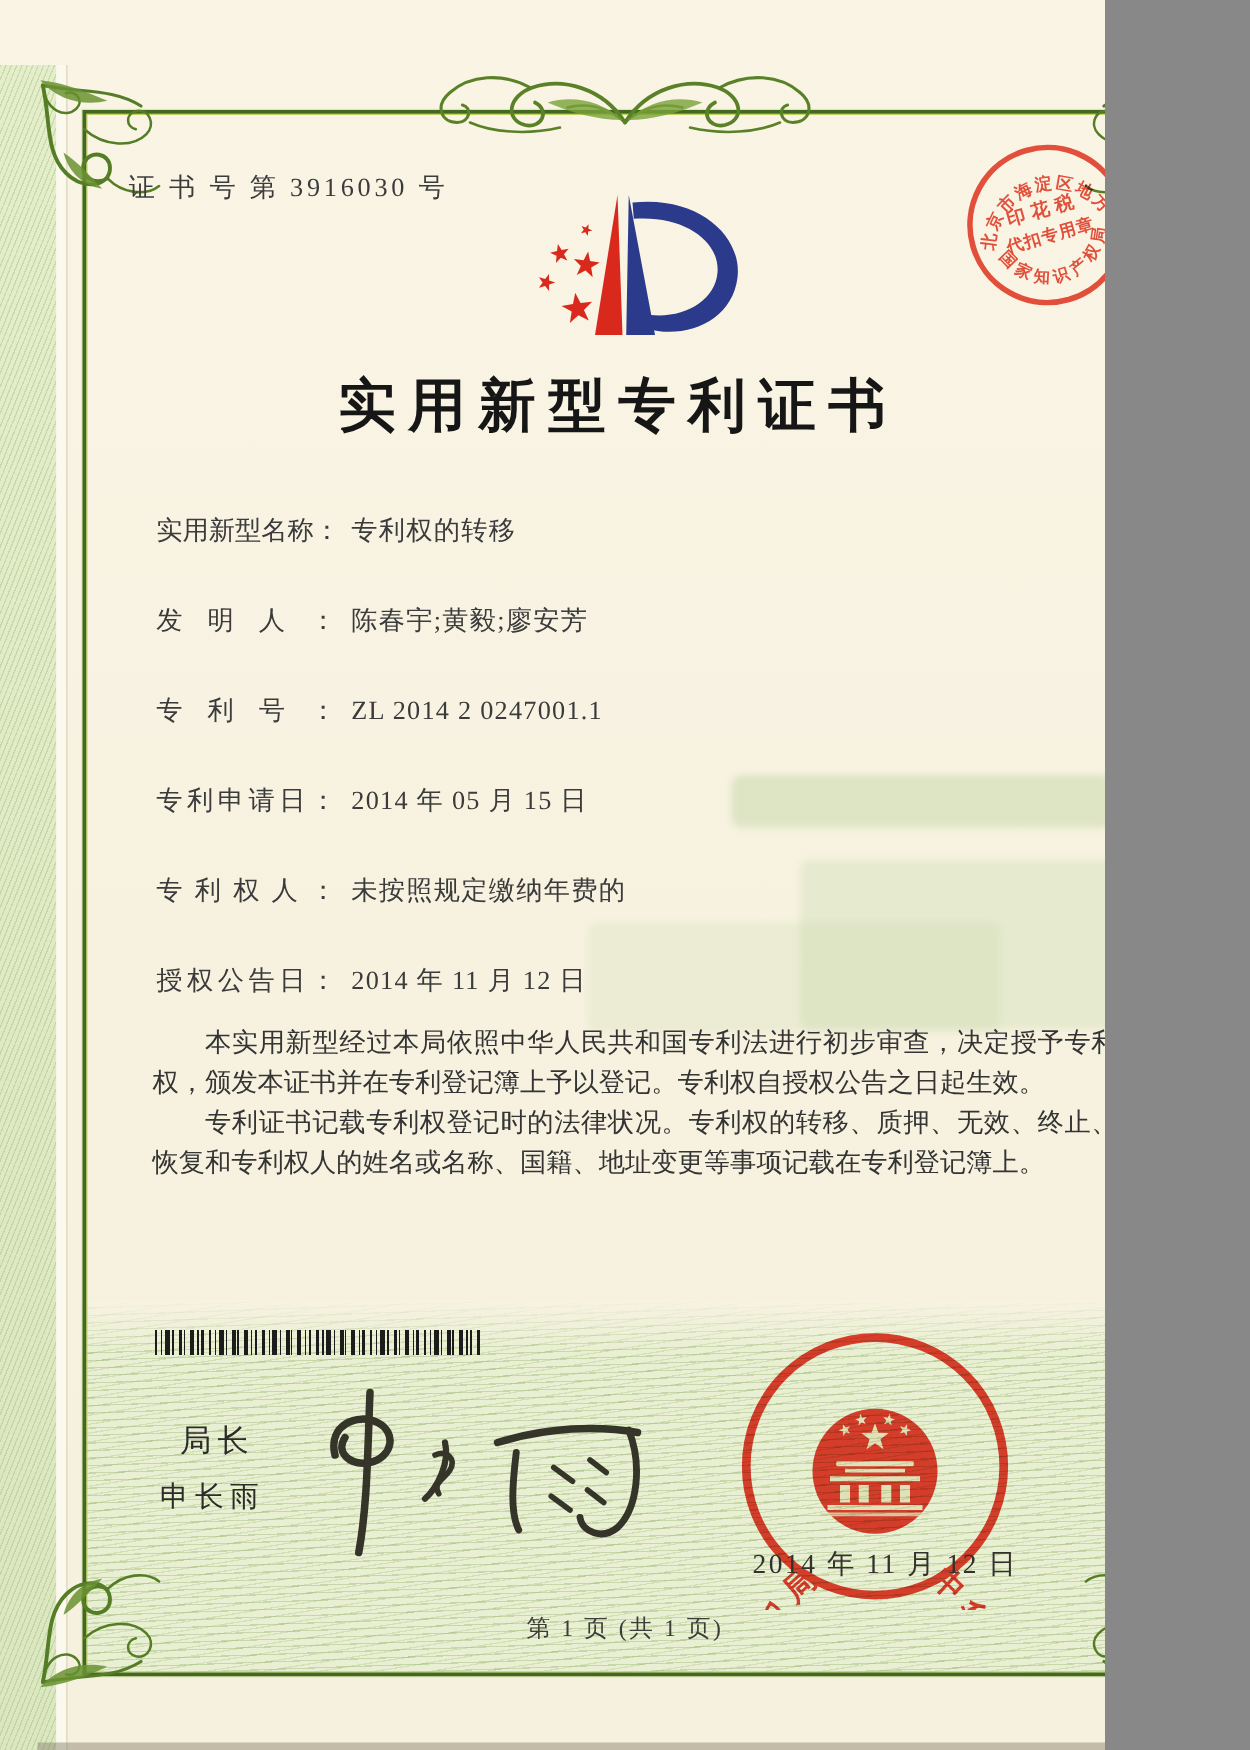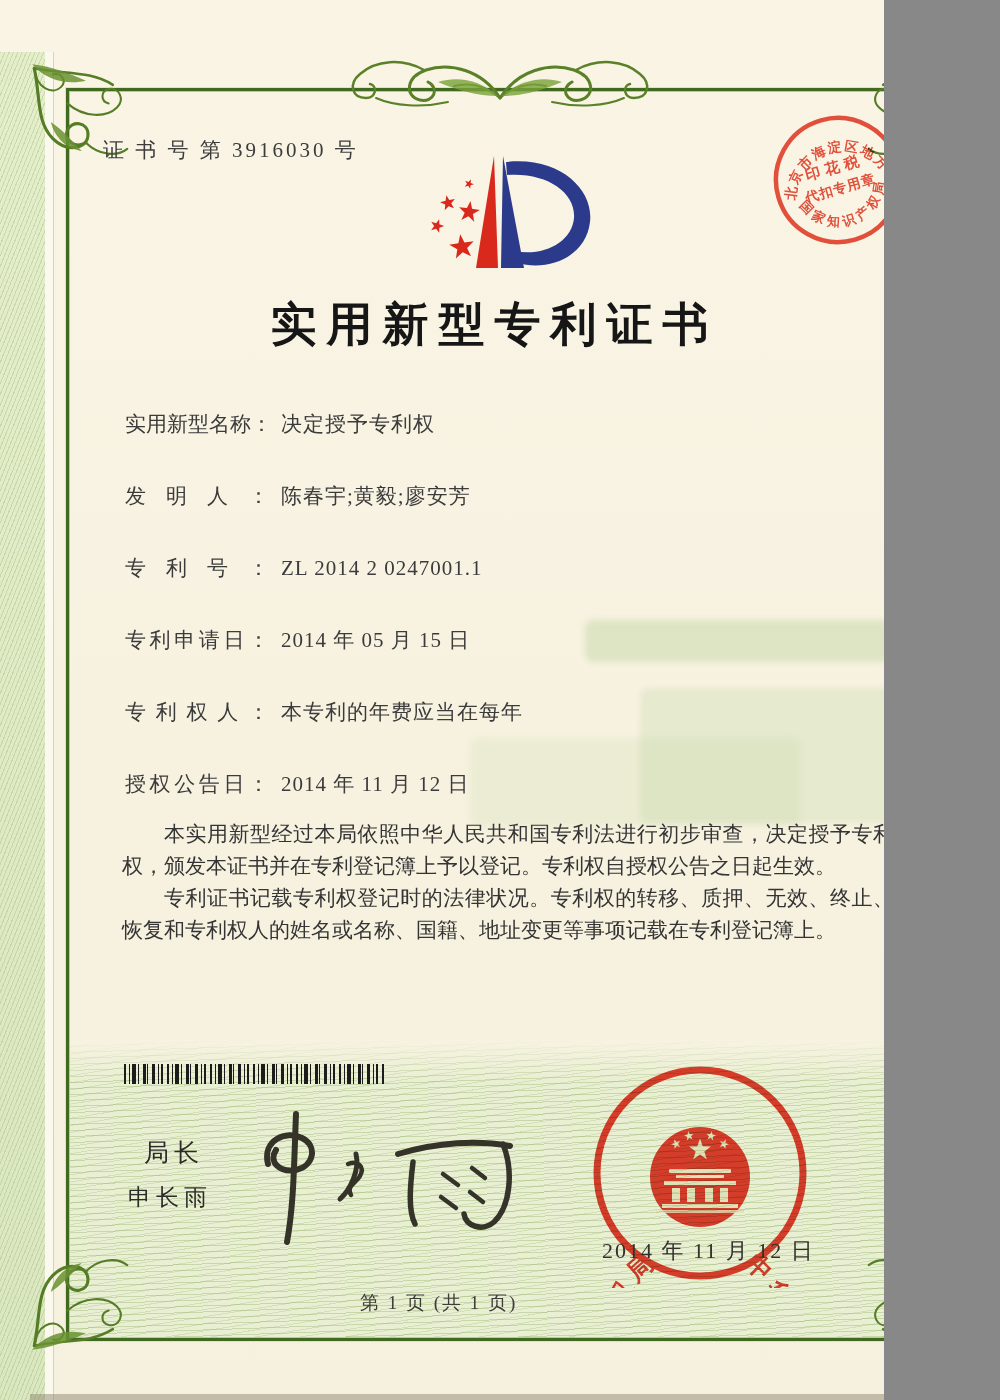--- a/index.html
+++ b/index.html
@@ -73,21 +73,21 @@
       #1c1c1c 28px 31px,rgba(0,0,0,0) 31px 34px,
       #1c1c1c 34px 35px,rgba(0,0,0,0) 35px 37px,
       #1c1c1c 37px 39px,rgba(0,0,0,0) 39px 43px);
   }
   .comm-title{position:absolute;left:144px;top:1136px;font-size:25px;letter-spacing:5px;color:#2b2b28;z-index:12;}
   .comm-name{position:absolute;left:128px;top:1182px;font-size:23px;letter-spacing:5px;color:#2b2b28;z-index:12;}
   .sign{position:absolute;left:238px;top:1102px;z-index:15;}
   .seal{position:absolute;left:585px;top:1058px;z-index:20;mix-blend-mode:multiply;opacity:.92;}
   .seal-date{position:absolute;left:602px;top:1236px;font-size:22px;letter-spacing:2px;color:#33312c;z-index:26;}
   .tax-stamp{position:absolute;left:758px;top:100px;z-index:20;mix-blend-mode:multiply;opacity:.9;}
-  .footer{position:absolute;left:360px;top:1290px;width:280px;font-size:19px;letter-spacing:2px;color:#3d3d38;z-index:12;}
+  .footer{position:absolute;left:360px;top:1290px;width:280px;text-align:center;font-size:19px;letter-spacing:2px;color:#3d3d38;z-index:12;}
   text{font-family:"Liberation Serif","DejaVu Serif",serif;}
 </style>
 </head>
 <body>
 
 <svg width="0" height="0" style="position:absolute">
   <defs>
     <path id="star5" d="M0,-10 L2.35,-3.24 L9.51,-3.09 L3.8,1.24 L5.88,8.09 L0,4 L-5.88,8.09 L-3.8,1.24 L-9.51,-3.09 L-2.35,-3.24 Z"></path>
     <g id="corner-fl">
       <g fill="none" stroke="#557d26" stroke-linecap="round">
@@ -174,25 +174,25 @@
       <g fill="#2c3a8c">
         <polygon points="101,10 122,122 99,122"></polygon>
         <path d="M104,16 C158,10 192,44 188,76 C184,110 148,126 115,117 L112,105 C142,111 170,96 172,72 C174,46 144,26 105,29 Z"></path>
       </g>
     </svg>
   </div>
 
   <div class="title">实用新型专利证书</div>
 
   <div class="fields">
-    <div class="frow"><span class="flabel">实用新型名称：</span><span class="fvalue">决定授予专利权</span></div>
+    <div class="frow"><span class="flabel">实用新型名称：</span><span class="fvalue">专利权的转移</span></div>
     <div class="frow"><span class="flabel">发明人：</span><span class="fvalue">陈春宇;黄毅;廖安芳</span></div>
     <div class="frow"><span class="flabel">专利号：</span><span class="fvalue">ZL 2014 2 0247001.1</span></div>
     <div class="frow"><span class="flabel">专利申请日：</span><span class="fvalue">2014 年 05 月 15 日</span></div>
-    <div class="frow"><span class="flabel">专利权人：</span><span class="fvalue">本专利的年费应当在每年</span></div>
+    <div class="frow"><span class="flabel">专利权人：</span><span class="fvalue">未按照规定缴纳年费的</span></div>
     <div class="frow"><span class="flabel">授权公告日：</span><span class="fvalue">2014 年 11 月 12 日</span></div>
   </div>
 
   <div class="paras">
     <p>本实用新型经过本局依照中华人民共和国专利法进行初步审查，决定授予专利权，颁发本证书并在专利登记簿上予以登记。专利权自授权公告之日起生效。</p>
     <p>专利证书记载专利权登记时的法律状况。专利权的转移、质押、无效、终止、恢复和专利权人的姓名或名称、国籍、地址变更等事项记载在专利登记簿上。</p>
   </div>
 
   <div class="barcode"></div>
   <div class="comm-title">局长</div>

